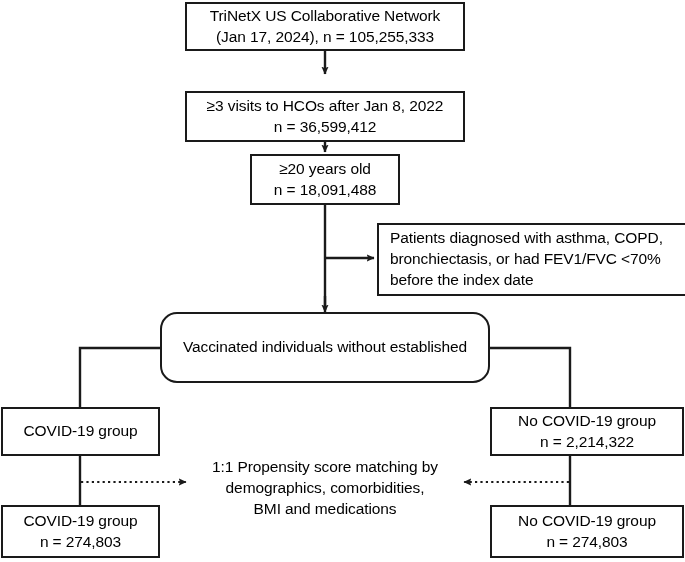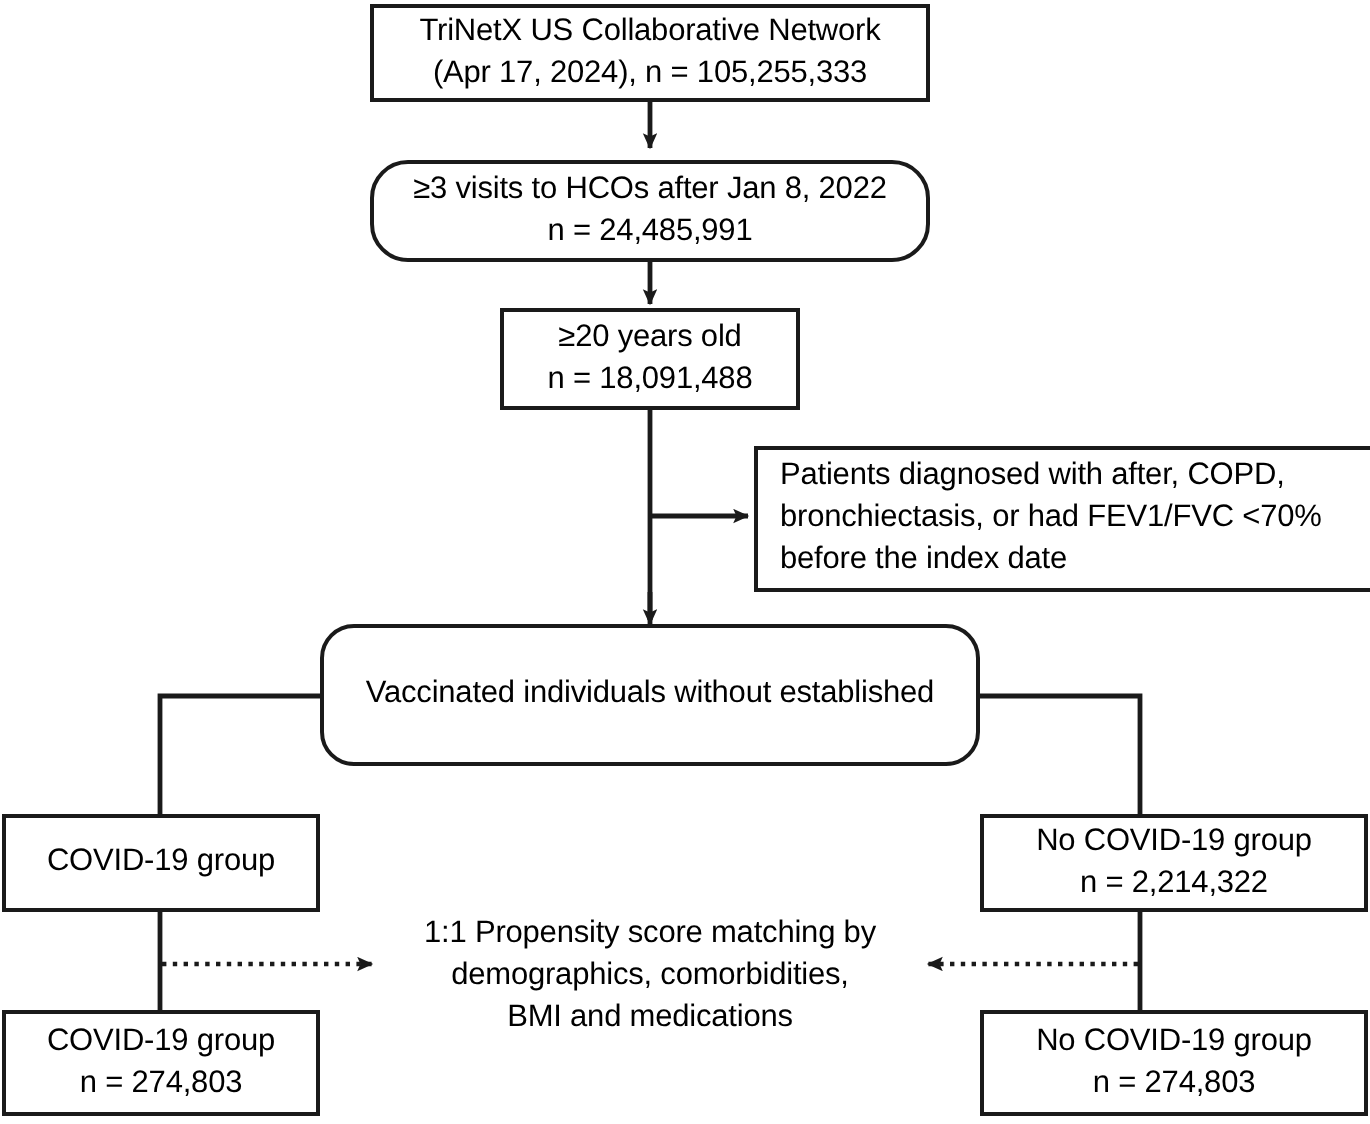--- a/index.html
+++ b/index.html
@@ -98,35 +98,35 @@
 
     <line x1="570" y1="455" x2="570" y2="505" stroke="#1a1a1a" stroke-width="2.4"></line>
 
     <line x1="81" y1="482" x2="186" y2="482" stroke="#1a1a1a" stroke-width="2.2" stroke-dasharray="2.2 3.2" stroke-linecap="butt" marker-end="url(#arrow-dotted)"></line>
 
     <line x1="569" y1="482" x2="464" y2="482" stroke="#1a1a1a" stroke-width="2.2" stroke-dasharray="2.2 3.2" stroke-linecap="butt" marker-end="url(#arrow-dotted)"></line>
   </svg>
 
   <div class="node" style="left:185px; top:2px; width:280px; height:49px;">
     <span class="ln">TriNetX US Collaborative Network</span>
-    <span class="ln">(Apr 17, 2024), n = 105,255,333</span>
+    <span class="ln">(Jan 17, 2024), n = 105,255,333</span>
   </div>
 
-  <div class="node" style="left:185px; top:80px; width:280px; height:51px;border-radius:19px;">
+  <div class="node" style="left:185px; top:91px; width:280px; height:51px;">
     <span class="ln">≥3 visits to HCOs after Jan 8, 2022</span>
-    <span class="ln">n = 24,485,991</span>
+    <span class="ln">n = 36,599,412</span>
   </div>
 
   <div class="node" style="left:250px; top:154px; width:150px; height:51px;">
     <span class="ln">≥20 years old</span>
     <span class="ln">n = 18,091,488</span>
   </div>
 
   <div class="node align-left" style="left:377px; top:223px; width:310px; height:73px;">
-    <span class="ln">Patients diagnosed with after, COPD,</span>
+    <span class="ln">Patients diagnosed with asthma, COPD,</span>
     <span class="ln">bronchiectasis, or had FEV1/FVC &lt;70%</span>
     <span class="ln">before the index date</span>
   </div>
 
   <div class="node" style="left:160px; top:312px; width:330px; height:71px;border-radius:17px;">
     <span class="ln">Vaccinated individuals without established</span>
   </div>
 
   <div class="node" style="left:1px; top:407px; width:159px; height:49px;">
     <span class="ln">COVID-19 group</span>

